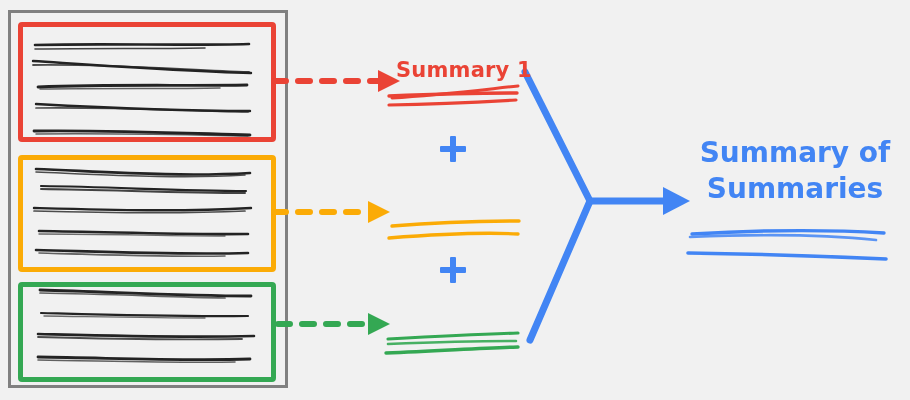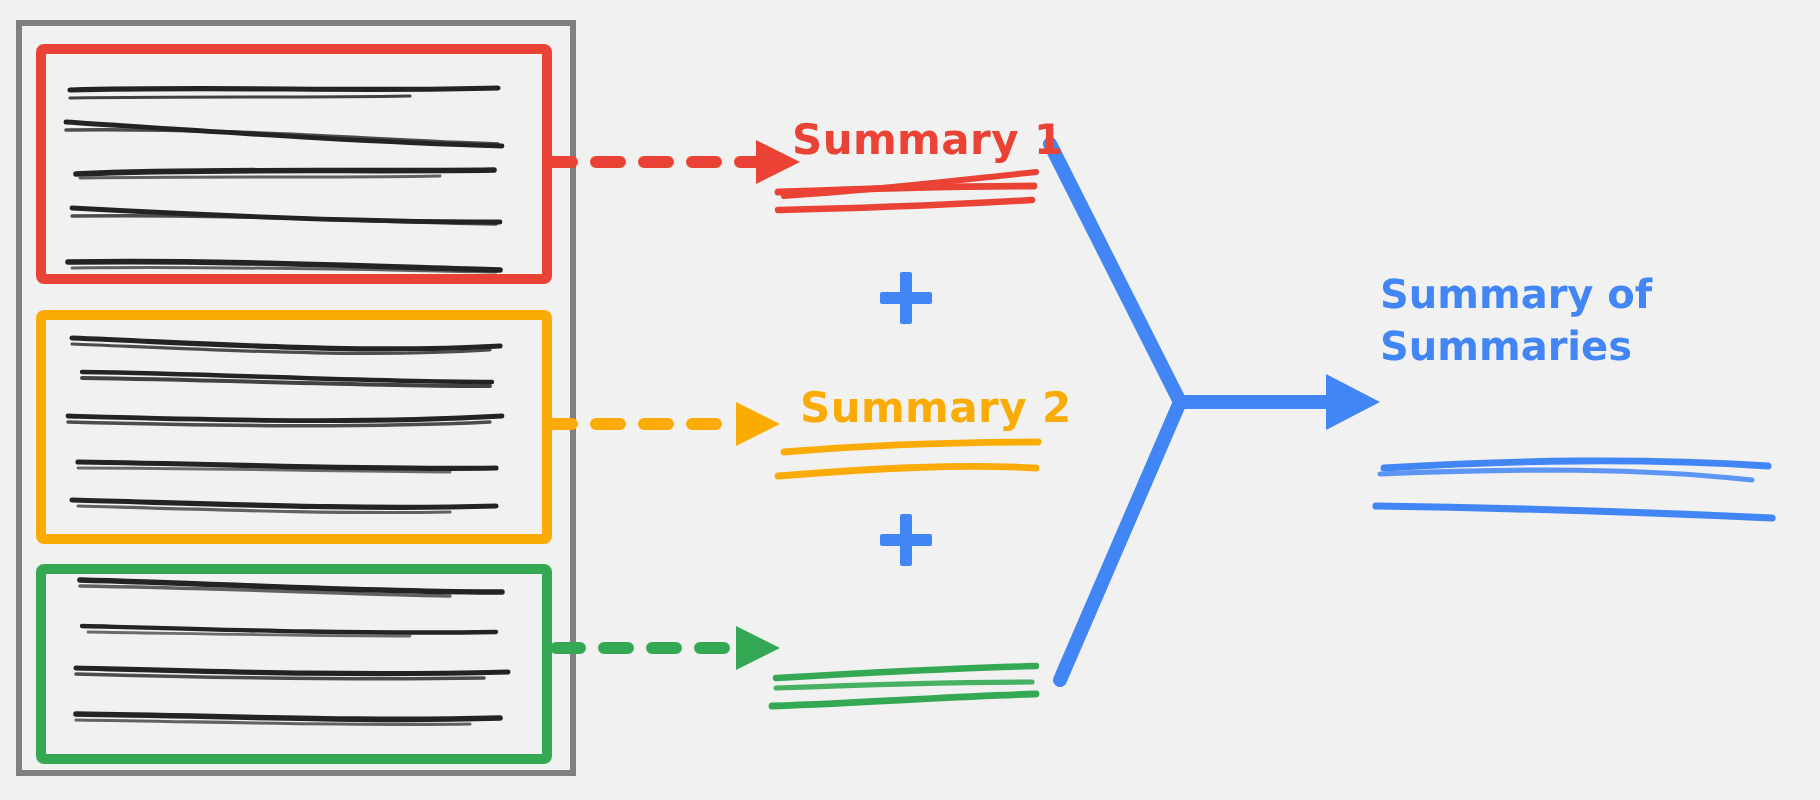--- a/index.html
+++ b/index.html
@@ -57,24 +57,24 @@
   }
   .lbl-1 { left: 396px; top: 58px;  color: #ea4335; }
   .lbl-2 { left: 400px; top: 192px; color: #fbab06; }
   .lbl-3 { left: 396px; top: 304px; color: #34a853; }
 
   .final-title {
     position: absolute;
     left: 690px;
     top: 135px;
     width: 210px;
-    text-align: left;
+    text-align: center;
     color: #4285f4;
     font-family: "DejaVu Sans", sans-serif;
-    font-size: 20px;
+    font-size: 28px;
     font-weight: 600;
     line-height: 1.28;
   }
   .final-title .ln { display: block; white-space: nowrap; }
 
   .plus {
     position: absolute;
     width: 26px;
     height: 26px;
   }
@@ -179,21 +179,20 @@
     <polygon points="663,187 690,201 663,215" fill="#4285f4"></polygon>
 
     <g fill="none" stroke="#4285f4" stroke-linecap="round">
       <path d="M692 234 C 760 230, 820 229, 884 233" stroke-width="3.4"></path>
       <path d="M690 237 C 760 234, 820 234, 876 240" stroke-width="2.6" opacity="0.85"></path>
       <path d="M688 253 C 760 254, 820 256, 886 259" stroke-width="3.6"></path>
     </g>
   </svg>
 
   <div class="summary-label lbl-1">Summary 1</div>
-  <div class="summary-label lbl-2">Summary 2</div>
 
   <div class="plus plus-1"></div>
   <div class="plus plus-2"></div>
 
   <div class="final-title">
     <span class="ln">Summary of</span>
     <span class="ln">Summaries</span>
   </div>
 
 </div>

